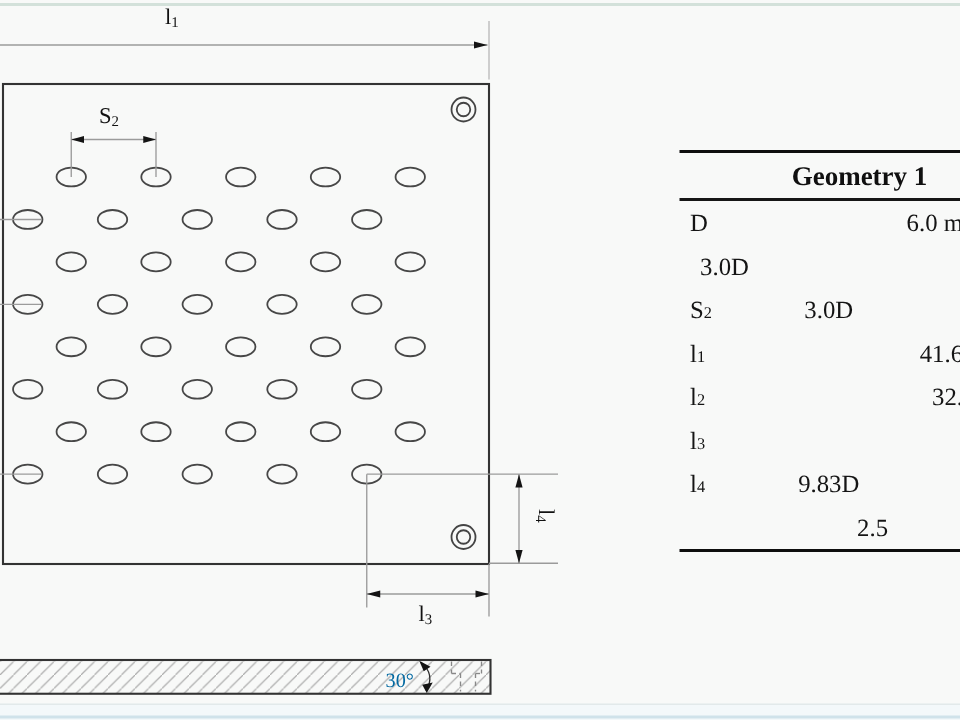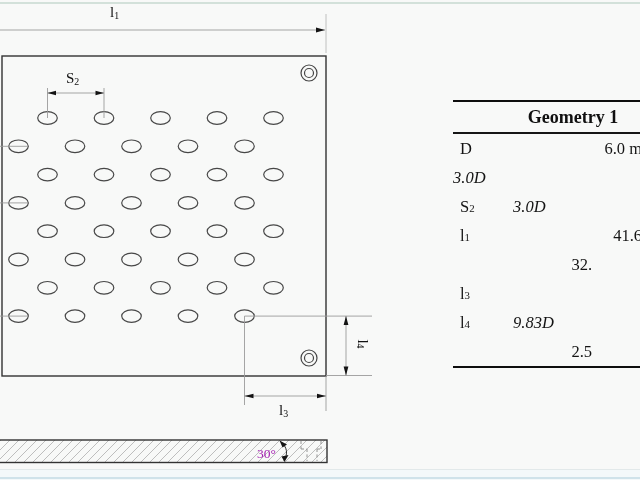--- a/index.html
+++ b/index.html
@@ -13,32 +13,32 @@
   .top-rule-line{top:2px;background:#d3e1da;height:2px;}
   .bottom-band{position:absolute;left:0;top:469px;width:640px;height:11px;background:#f3f8fa;border-top:1px solid #e2e9ea;}
   .bottom-band-line{position:absolute;left:0;top:7px;width:640px;height:2px;background:#cfe2ea;}
 
   svg.drawing{position:absolute;left:0;top:0;}
 
   
   .dim-label{position:absolute;font-size:15px;color:#111;white-space:nowrap;line-height:1;}
   .dim-label sub{font-size:66%;vertical-align:-20%;}
   .rot90{transform:rotate(90deg);transform-origin:center;}
-  .angle-label{position:absolute;font-size:13.5px;color:#a21caf;white-space:nowrap;line-height:1;}
+  .angle-label{position:absolute;font-size:13.5px;color:#0369a1;white-space:nowrap;line-height:1;}
 
   
   .geo-table{position:absolute;left:453px;top:100px;width:240px;}
   .geo-table .rule-thick{height:2px;background:#0e0e0e;width:240px;}
   .geo-table .rule-thin{height:1.5px;background:#161616;width:240px;}
   .geo-table .thead{width:240px;height:30px;line-height:30px;text-align:center;
     font-weight:bold;font-size:18px;color:#101010;}
   .geo-table .tbody{width:189px;}
   .trow{display:grid;grid-template-columns:60px 79px 50px;height:29.1px;line-height:29.1px;font-size:16.5px;}
   .trow .c1{text-align:left;padding-left:7px;}
-  .trow .c2{text-align:left;font-style:italic;}
+  .trow .c2{text-align:center;}
   .trow .c3{text-align:right;white-space:nowrap;}
   .trow sub{font-size:66%;vertical-align:-14%;line-height:0;}
 </style>
 </head>
 <body>
 
 <div class="hairline top-rule-line"></div>
 
 <svg class="drawing" width="640" height="480" viewBox="0 0 640 480">
   <defs>
@@ -181,20 +181,21 @@
       <span class="c1"><span>S</span><sub>2</sub></span>
       <span class="c2">3.0D</span>
       <span class="c3"></span>
     </div>
     <div class="trow">
       <span class="c1"><span>l</span><sub>1</sub></span>
       <span class="c2"></span>
       <span class="c3">41.6</span>
     </div>
     <div class="trow">
+      <span class="c1"><span>l</span><sub>2</sub></span>
       <span class="c2"></span>
       <span class="c3">32.</span>
     </div>
     <div class="trow">
       <span class="c1"><span>l</span><sub>3</sub></span>
       <span class="c3"></span>
     </div>
     <div class="trow">
       <span class="c1"><span>l</span><sub>4</sub></span>
       <span class="c2">9.83D</span>

